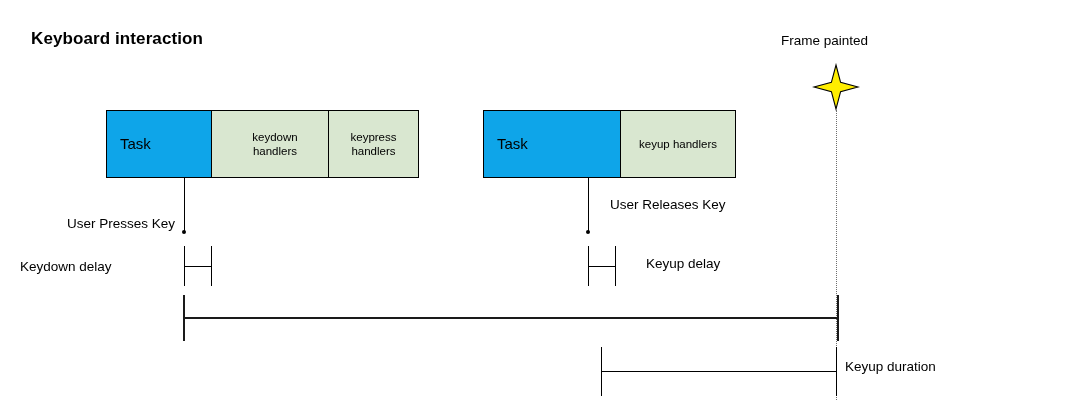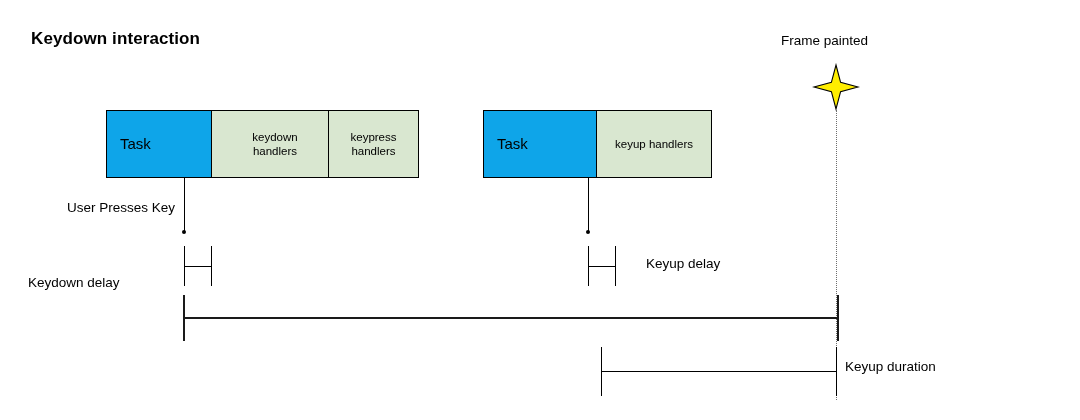--- a/index.html
+++ b/index.html
@@ -88,63 +88,64 @@
   .label-wrap { white-space: normal; line-height: 1.28; }
 
   
   .star-wrap { line-height: 0; }
 </style>
 </head>
 <body>
 
 <div id="canvas">
 
-  <div class="abs diagram-title">Keydown interaction</div>
+  <div class="abs diagram-title">Keyboard interaction</div>
 
   <div class="abs track-box box-task" style="left:106px; top:110px; width:106px; height:68px;">Task</div>
 
   <div class="abs track-box box-handler" style="left:211px; top:110px; width:128px; height:68px; flex-direction:column;">
     <span>keydown</span>
     <span>handlers</span>
   </div>
 
   <div class="abs track-box box-handler" style="left:328px; top:110px; width:91px; height:68px; flex-direction:column;">
     <span>keypress</span>
     <span>handlers</span>
   </div>
 
   <div class="abs track-box box-task" style="left:483px; top:110px; width:138px; height:68px;">Task</div>
 
-  <div class="abs track-box box-handler" style="left:596px; top:110px; width:116px; height:68px;">keyup handlers</div>
+  <div class="abs track-box box-handler" style="left:620px; top:110px; width:116px; height:68px;">keyup handlers</div>
 
   <div class="abs label" style="left:781px; top:33px;">Frame painted</div>
 
   <div class="abs star-wrap" style="left:812px; top:63px;">
     <svg width="48" height="48" viewBox="0 0 48 48">
       <path d="M24 2 L28.6 19.4 L46 24 L28.6 28.6 L24 46 L19.4 28.6 L2 24 L19.4 19.4 Z" fill="#ffee00" stroke="#000000" stroke-width="1.1" stroke-linejoin="miter"></path>
     </svg>
   </div>
 
   <div class="abs frame-line" style="left:836px; top:110px; height:290px;"></div>
 
   <div class="abs vline" style="left:184px; top:178px; height:54px;"></div>
   <div class="abs arrow-dot" style="left:182px; top:230px;"></div>
-  <div class="abs label label-right" style="left:0px; top:200px; width:175px;">User Presses Key</div>
+  <div class="abs label label-right" style="left:0px; top:216px; width:175px;">User Presses Key</div>
 
   <div class="abs vline" style="left:184px; top:246px; height:40px;"></div>
   <div class="abs vline" style="left:211px; top:246px; height:40px;"></div>
   <div class="abs hline" style="left:184px; top:266px; width:28px;"></div>
-  <div class="abs label" style="left:20px; top:275px;margin-left:8px;">Keydown delay</div>
+  <div class="abs label" style="left:20px; top:259px;">Keydown delay</div>
 
   <div class="abs vline-thick" style="left:183px; top:295px; height:46px;"></div>
   <div class="abs hline-thick" style="left:183px; top:317px; width:656px;"></div>
   <div class="abs vline-thick" style="left:837px; top:295px; height:46px;"></div>
 
   <div class="abs vline" style="left:588px; top:178px; height:54px;"></div>
   <div class="abs arrow-dot" style="left:586px; top:230px;"></div>
+  <div class="abs label" style="left:610px; top:197px;">User Releases Key</div>
 
   <div class="abs vline" style="left:588px; top:246px; height:40px;"></div>
   <div class="abs vline" style="left:615px; top:246px; height:40px;"></div>
   <div class="abs hline" style="left:588px; top:266px; width:28px;"></div>
   <div class="abs label" style="left:646px; top:256px;">Keyup delay</div>
 
   <div class="abs vline" style="left:601px; top:347px; height:49px;"></div>
   <div class="abs hline" style="left:601px; top:371px; width:236px;"></div>
   <div class="abs vline" style="left:836px; top:347px; height:49px;"></div>
   <div class="abs label" style="left:845px; top:359px;">Keyup duration</div>

